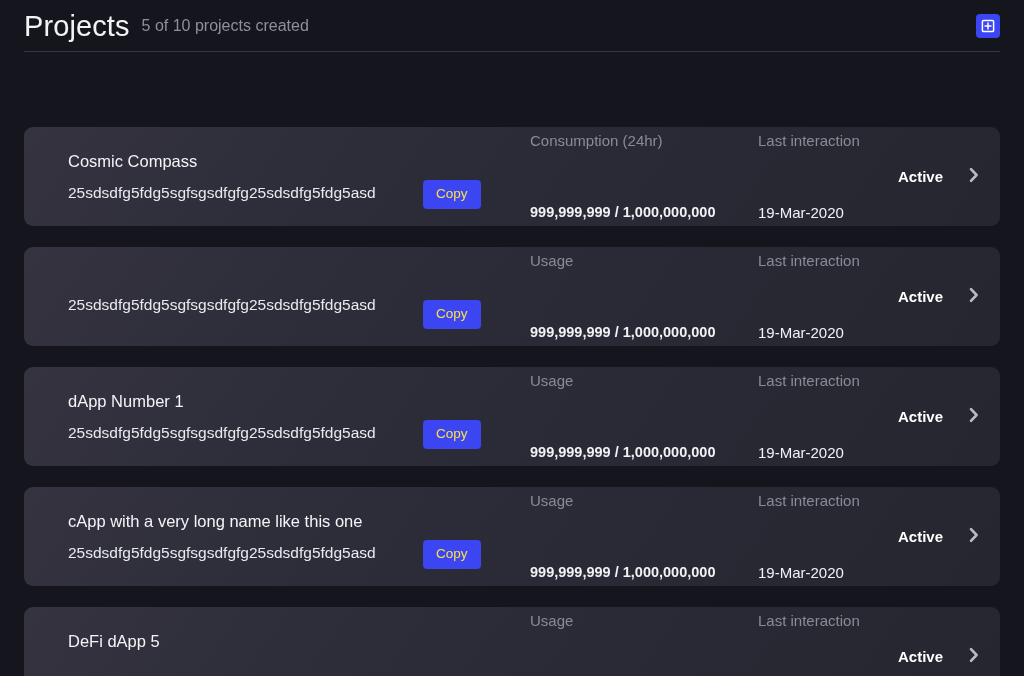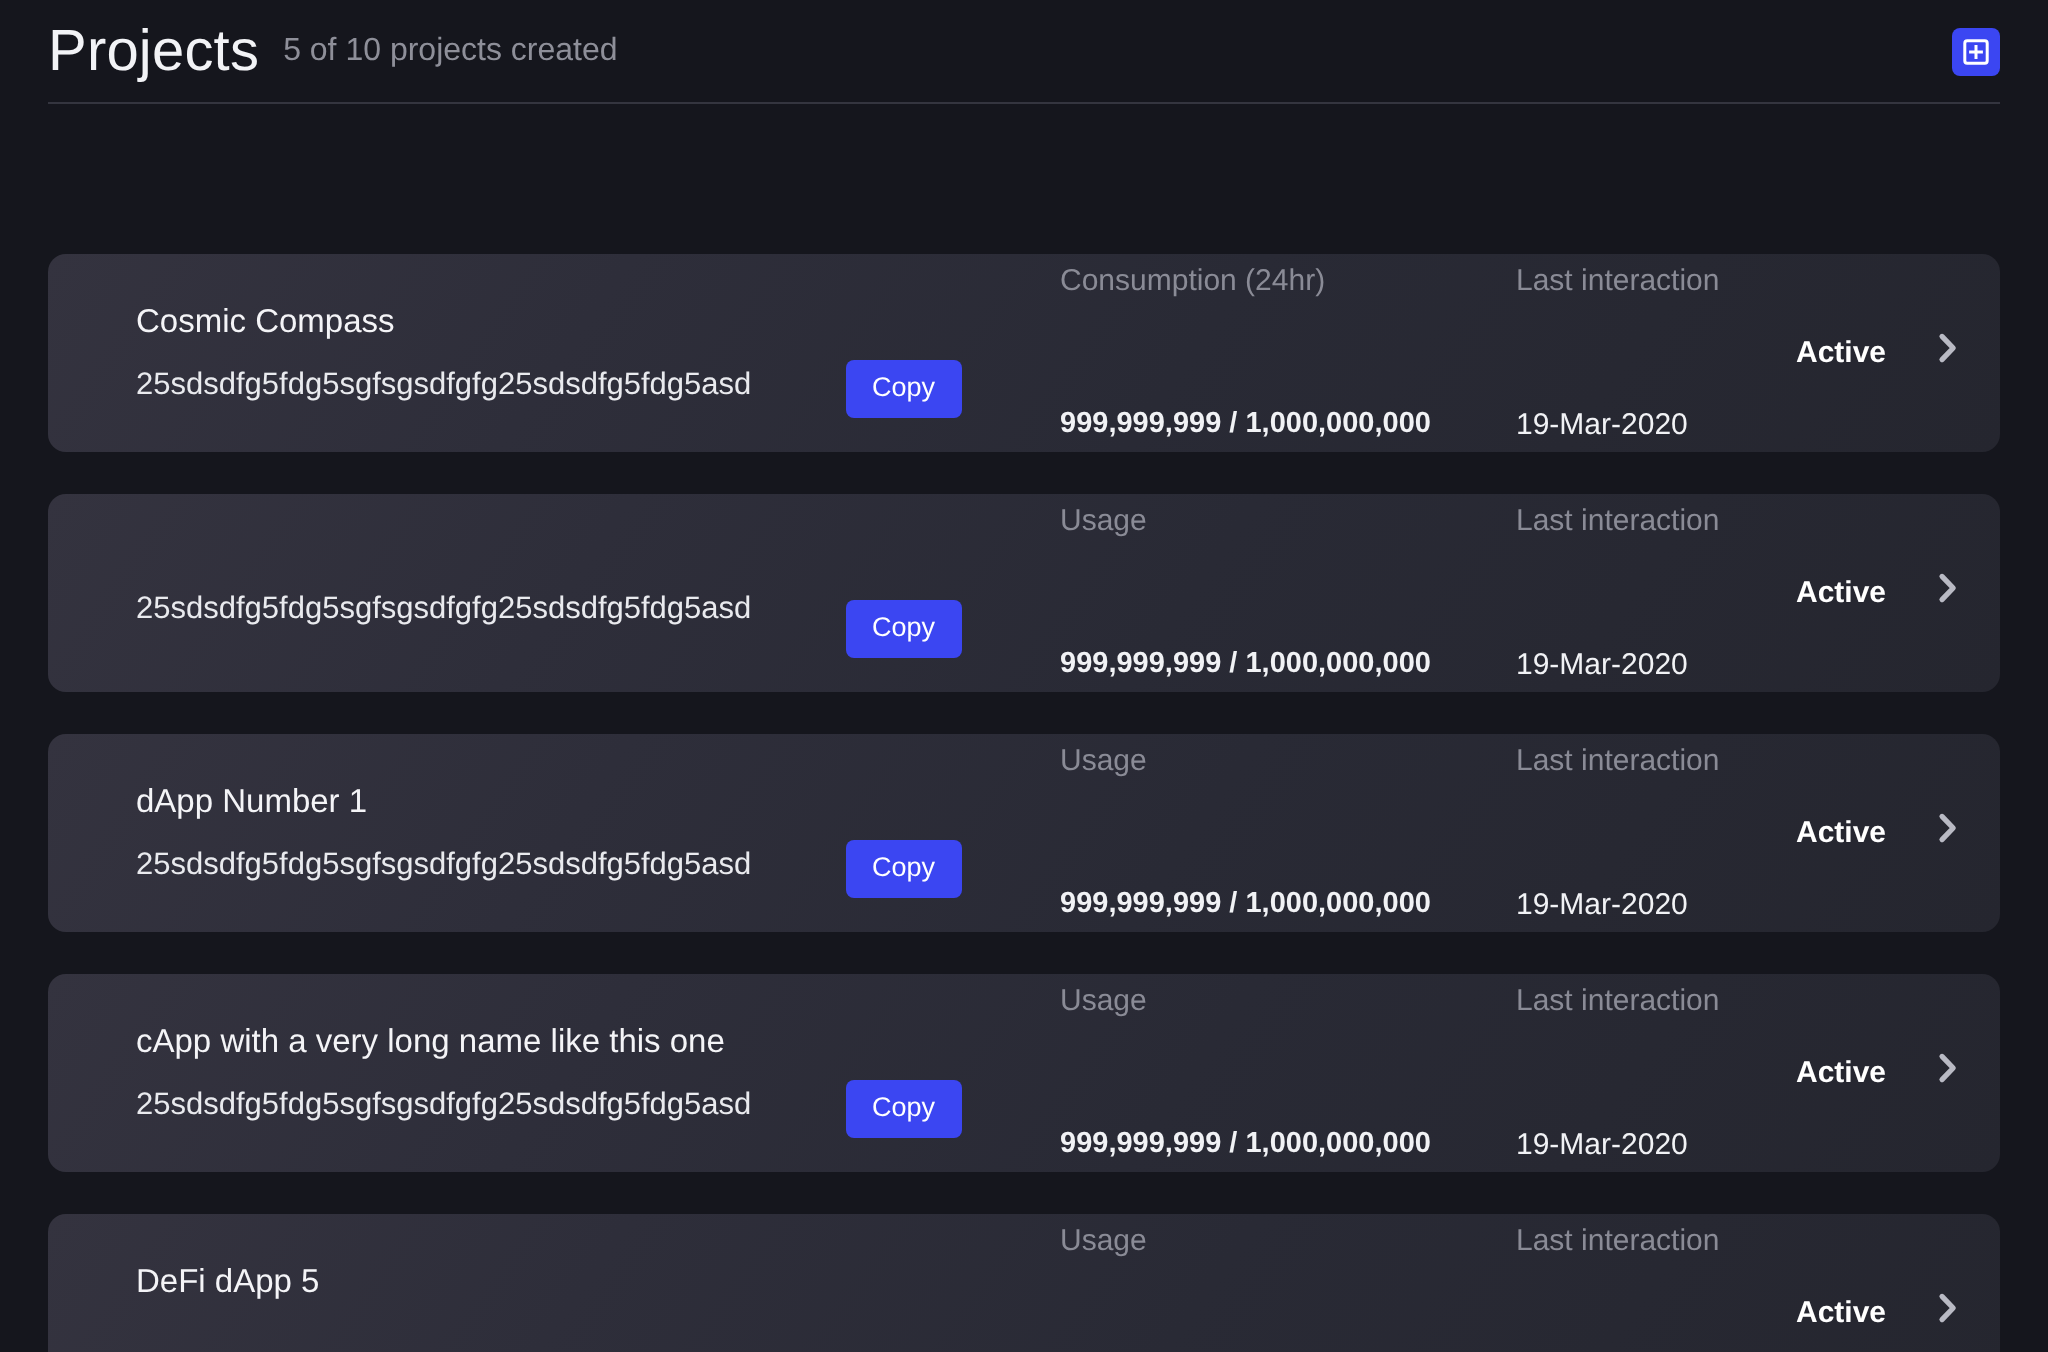--- a/index.html
+++ b/index.html
@@ -124,21 +124,21 @@
     font-weight: 400;
     color: #e9eaee;
     line-height: 1;
     white-space: nowrap;
   }
 
   .copy-button {
     margin-left: 3px;
     margin-top: 36px;
     background: #3b46f2;
-    color: #ffffff;
+    color: #fde047;
     border: none;
     border-radius: 4px;
     font-family: "Liberation Sans", sans-serif;
     font-size: 13.5px;
     font-weight: 400;
     padding: 7px 13px 8px;
     line-height: 1;
     cursor: pointer;
   }
 

